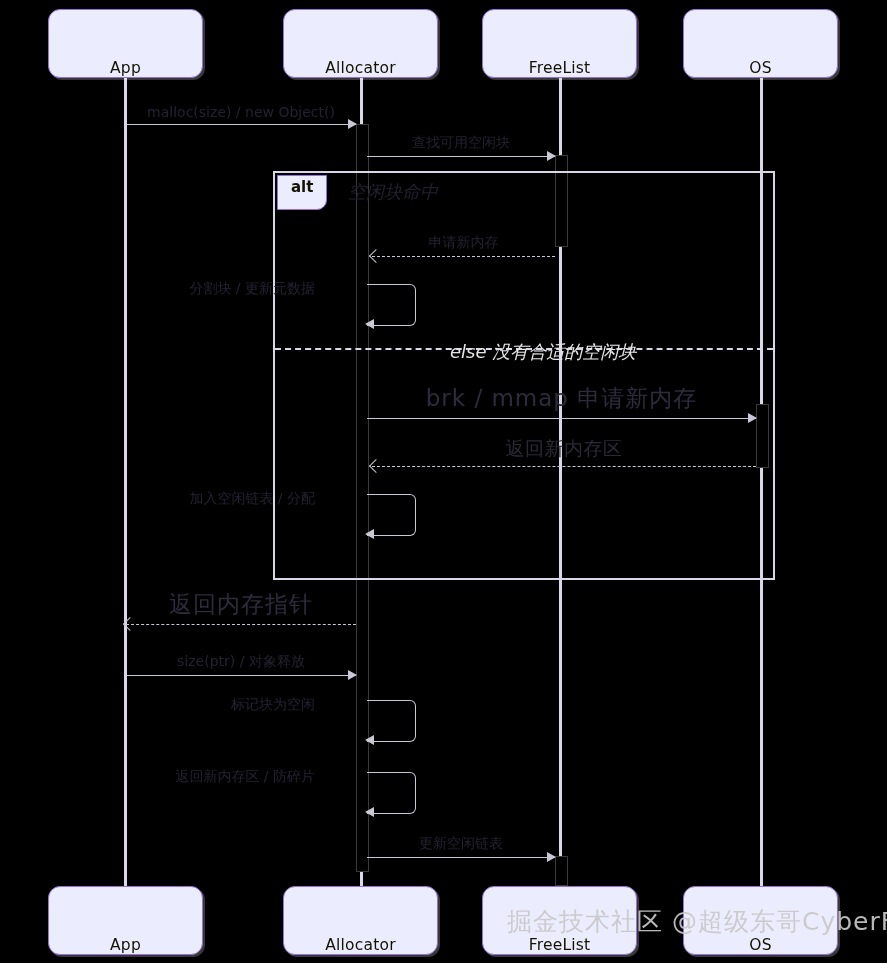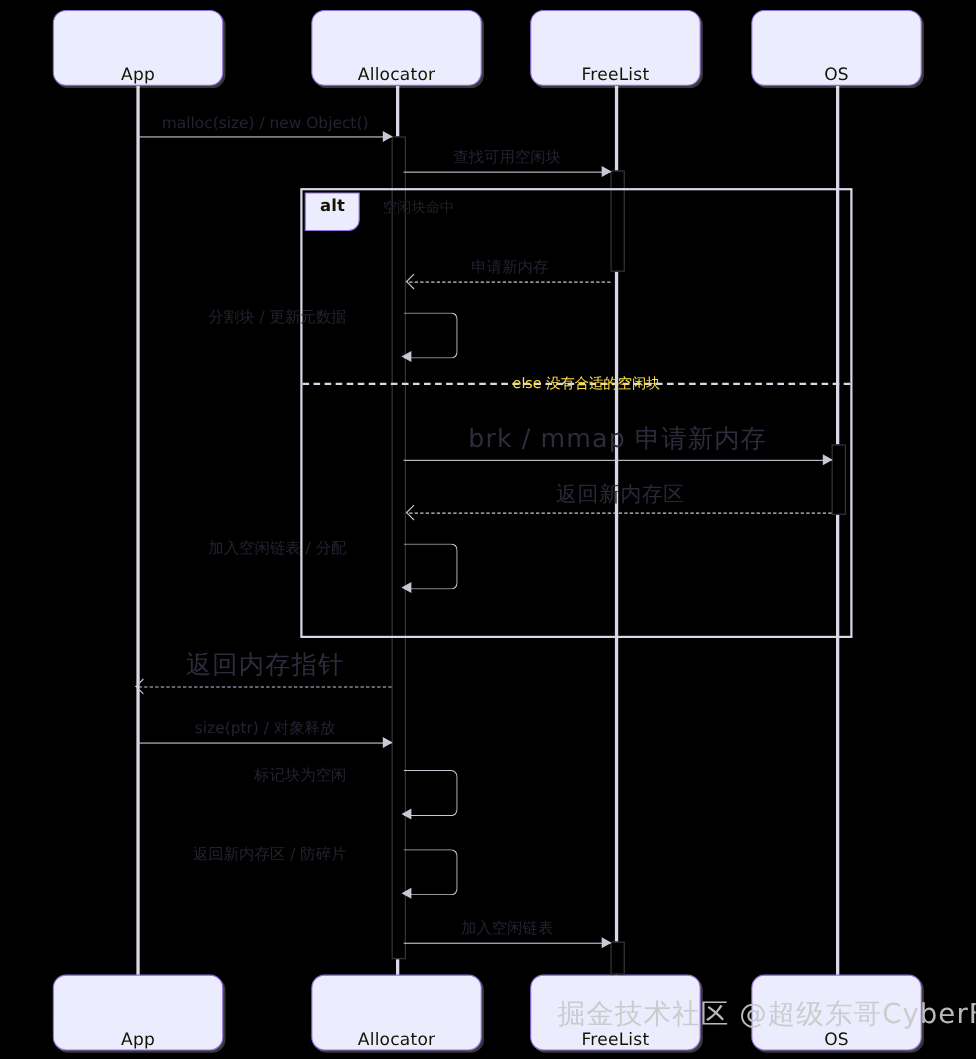--- a/index.html
+++ b/index.html
@@ -51,22 +51,22 @@
       border-right:9px solid #c9c8d4;}
   .selfmsg .label{position:absolute;right:52px;top:-4px;white-space:nowrap;
       font-size:14px;color:#242230;text-align:center;}
 
   
   .frag{position:absolute;box-sizing:border-box;border:2px solid #d9d8e6;background:transparent;}
   .frag-tag{position:absolute;background:#ECECFF;border:1px solid #9370DB;
       border-bottom-right-radius:10px;padding:2px 13px 13px 13px;
       font-size:15px;font-weight:600;color:#131300;}
   .frag-divider{position:absolute;height:0;border-top:2px dashed #d9d8e6;}
-  .frag-cond{position:absolute;white-space:nowrap;font-size:13px;color:#22202e;}
-  .frag-cond.bright{color:#fde047;margin-left:16px;}
+  .frag-cond{position:absolute;white-space:nowrap;font-size:18px;color:#22202e;font-style:italic;}
+  .frag-cond.bright{color:#e5e5e5;}
 
   
   .watermark{position:absolute;white-space:nowrap;
      font-size:25px;color:#c9c9c9;letter-spacing:1px;opacity:.92;}
 </style>
 </head>
 <body>
 
 <div id="stage">
 
@@ -193,19 +193,19 @@
   <div class="selfmsg" style="left:367px;top:772px;">
     <div class="box"></div>
     <div class="head" style="bottom:-45px;"></div>
     <div class="label">返回新内存区 / 防碎片</div>
   </div>
 
   
   <div class="msg" style="left:367px;top:857px;width:188px;">
     <div class="line"></div>
     <div class="head r"></div>
-    <div class="label">加入空闲链表</div>
+    <div class="label">更新空闲链表</div>
   </div>
 
   
   <div class="watermark" style="left:507px;top:905px;">掘金技术社区 @超级东哥CyberFD</div>
 
 </div>
 
 </body></html>

